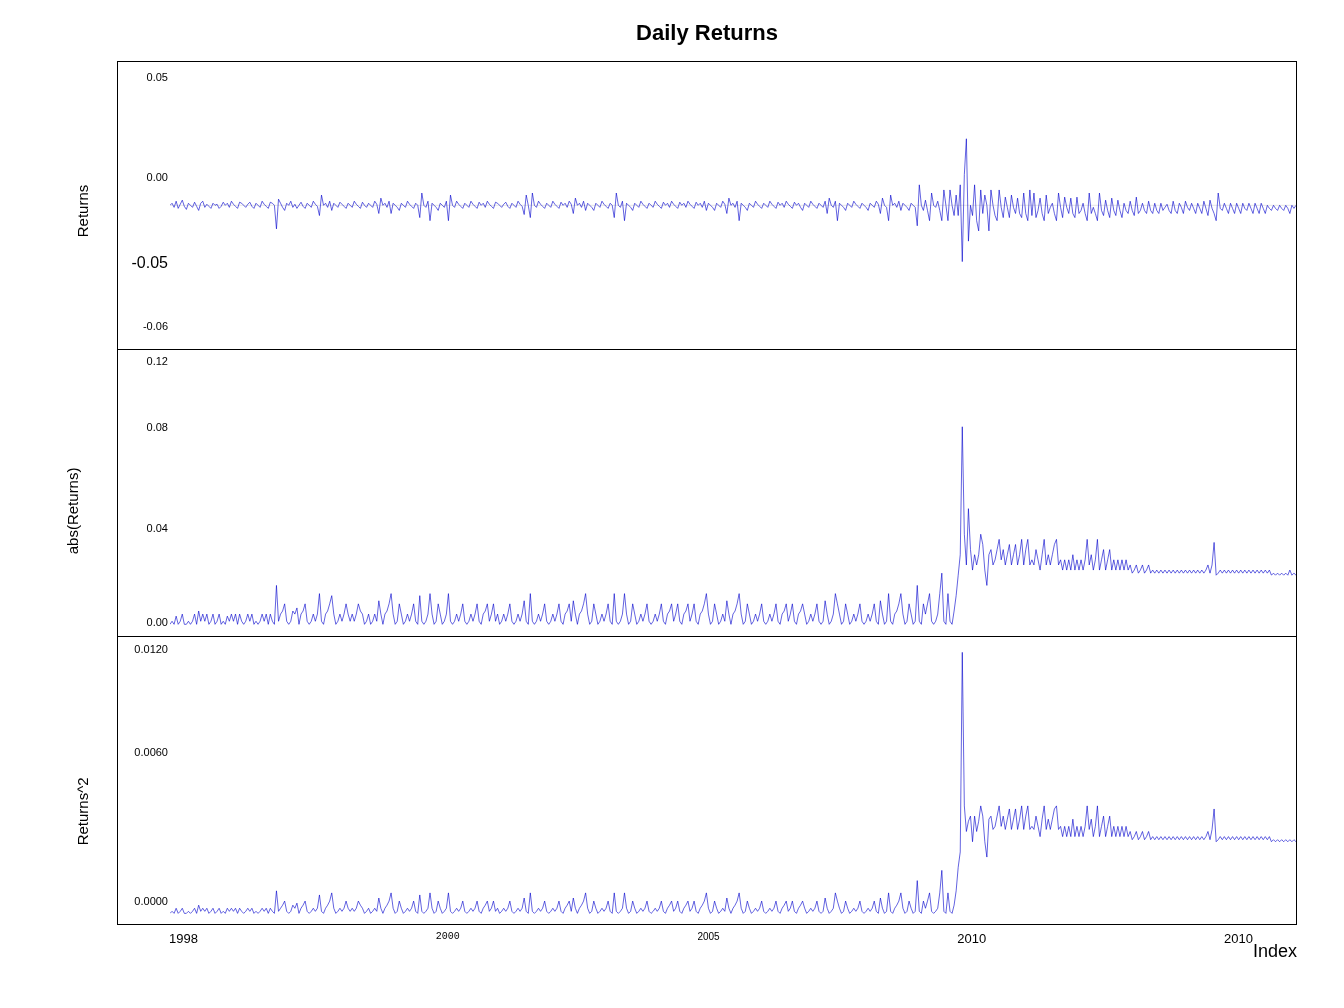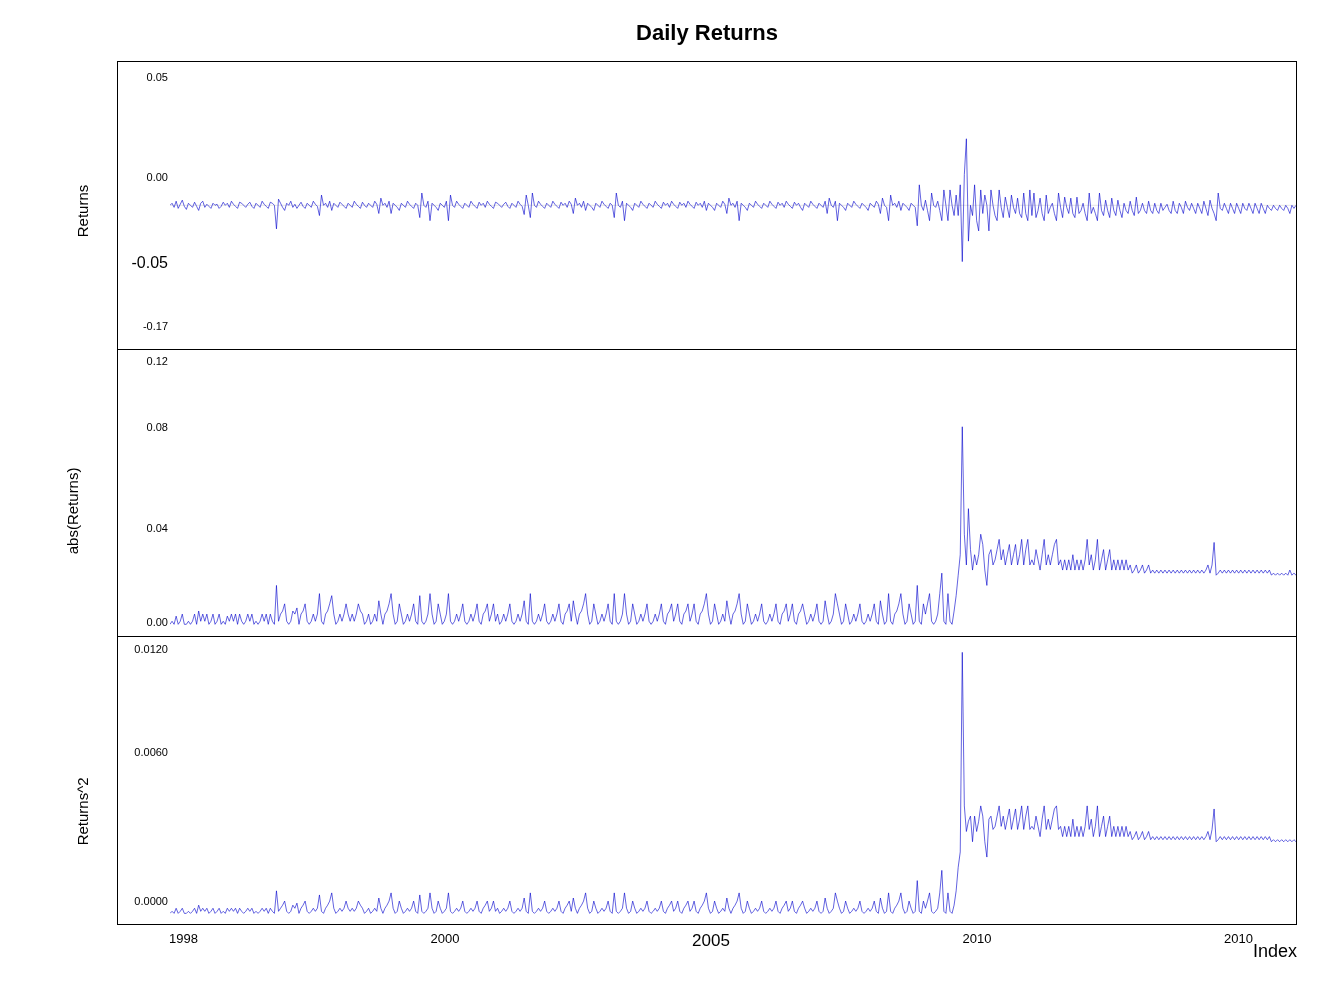--- a/index.html
+++ b/index.html
@@ -53,21 +53,21 @@
     ">Returns^2</div>
 
     <div style="flex:1; display:flex; flex-direction:column; border:1.5px solid #000;">
 
       <div style="flex:1; border-bottom:1.5px solid #000; position:relative; display:flex;">
 
         <div style="width:52px; position:relative; flex-shrink:0;">
           <div style="position:absolute; top:3%; right:2px; font-size:11px; text-align:center;">0.05</div>
           <div style="position:absolute; top:38%; right:2px; font-size:11px; text-align:right;">0.00</div>
           <div style="position:absolute; top:67%; right:2px; font-size:16px; text-align:right;">-0.05</div>
-          <div style="position:absolute; top:90%; right:2px; font-size:11px; text-align:right;">-0.17</div>
+          <div style="position:absolute; top:90%; right:2px; font-size:11px; text-align:right;">-0.06</div>
         </div>
 
         <svg style="flex:1; height:100%;" viewBox="0 0 1100 280" preserveAspectRatio="none">
 
           <line x1="0" y1="140" x2="1100" y2="140" stroke="#cccccc" stroke-width="0.5"></line>
 
           <polyline fill="none" stroke="#0000CC" stroke-width="0.6" points="
 0,140 2,138 4,142 6,136 8,143 10,139 12,135 14,141 16,144 18,138 20,140 22,142 24,137 26,141
 28,145 30,138 32,136 34,142 36,139 38,141 40,143 42,138 44,140 46,139 48,143 50,141 52,137 54,140
 56,138 58,142 60,136 62,139 64,141 66,143 68,137 70,138 72,140 74,142 76,139 78,137 80,141 82,143
@@ -217,21 +217,21 @@
 1092,200 1094,198 1096,200 1098,198 1100,200
           "></polyline>
         </svg>
       </div>
 
     </div>
 
     <div style="display:flex; flex-direction:row; margin-top:6px; padding-left:52px;">
       <div style="display:flex; justify-content:space-between; width:100%;">
         <span style="font-size:13px;">1998</span>
-        <span style="font-size:13px;">2000</span>
-        <span style="font-size:17px;">2005</span>
+        <span style="font-size:10px;font-family:Liberation Mono, monospace;">2000</span>
+        <span style="font-size:10px;">2005</span>
         <span style="font-size:13px;">2010</span>
         <span style="font-size:13px;">2010</span>
       </div>
       <div style="text-align:center; font-size:18px; margin-top:10px;">Index</div>
     </div>
   </div>
 </div>
 
 </body></html>

